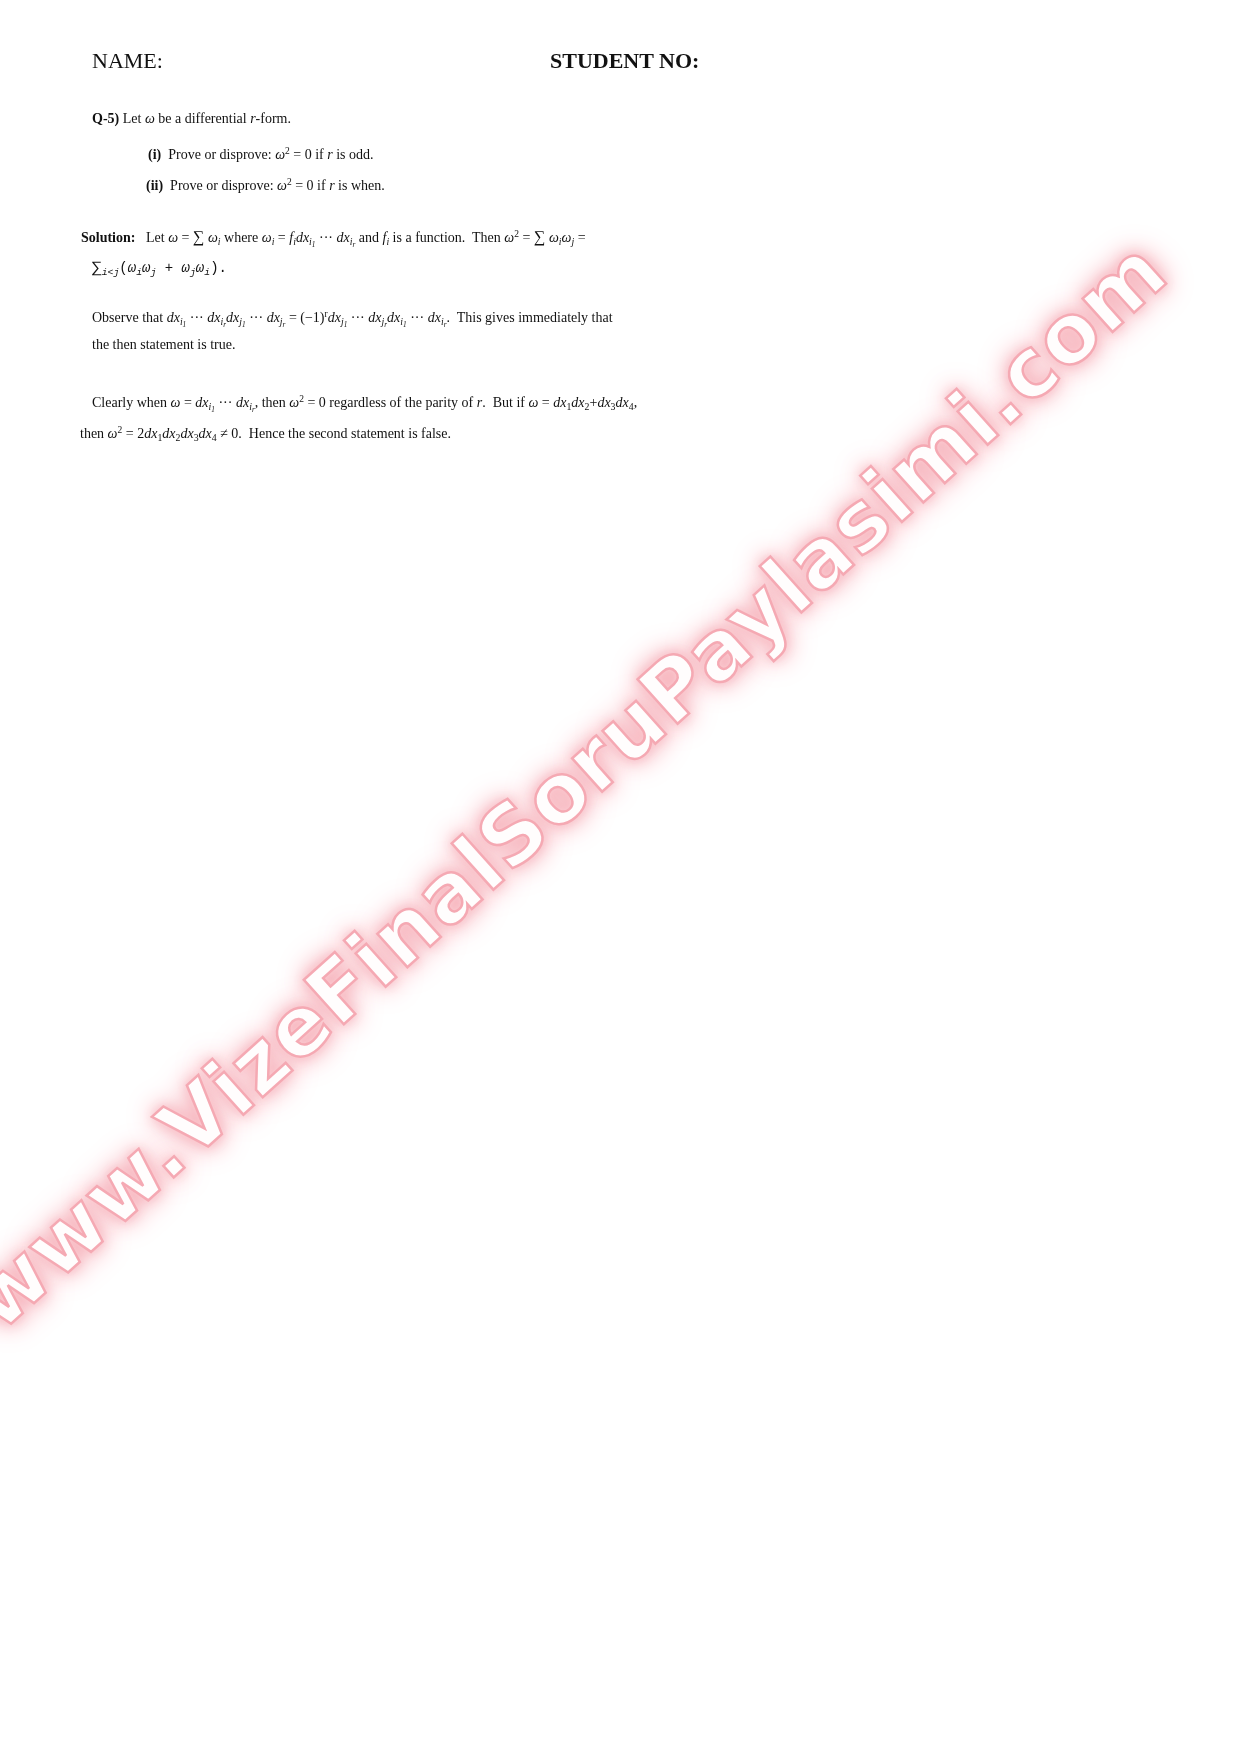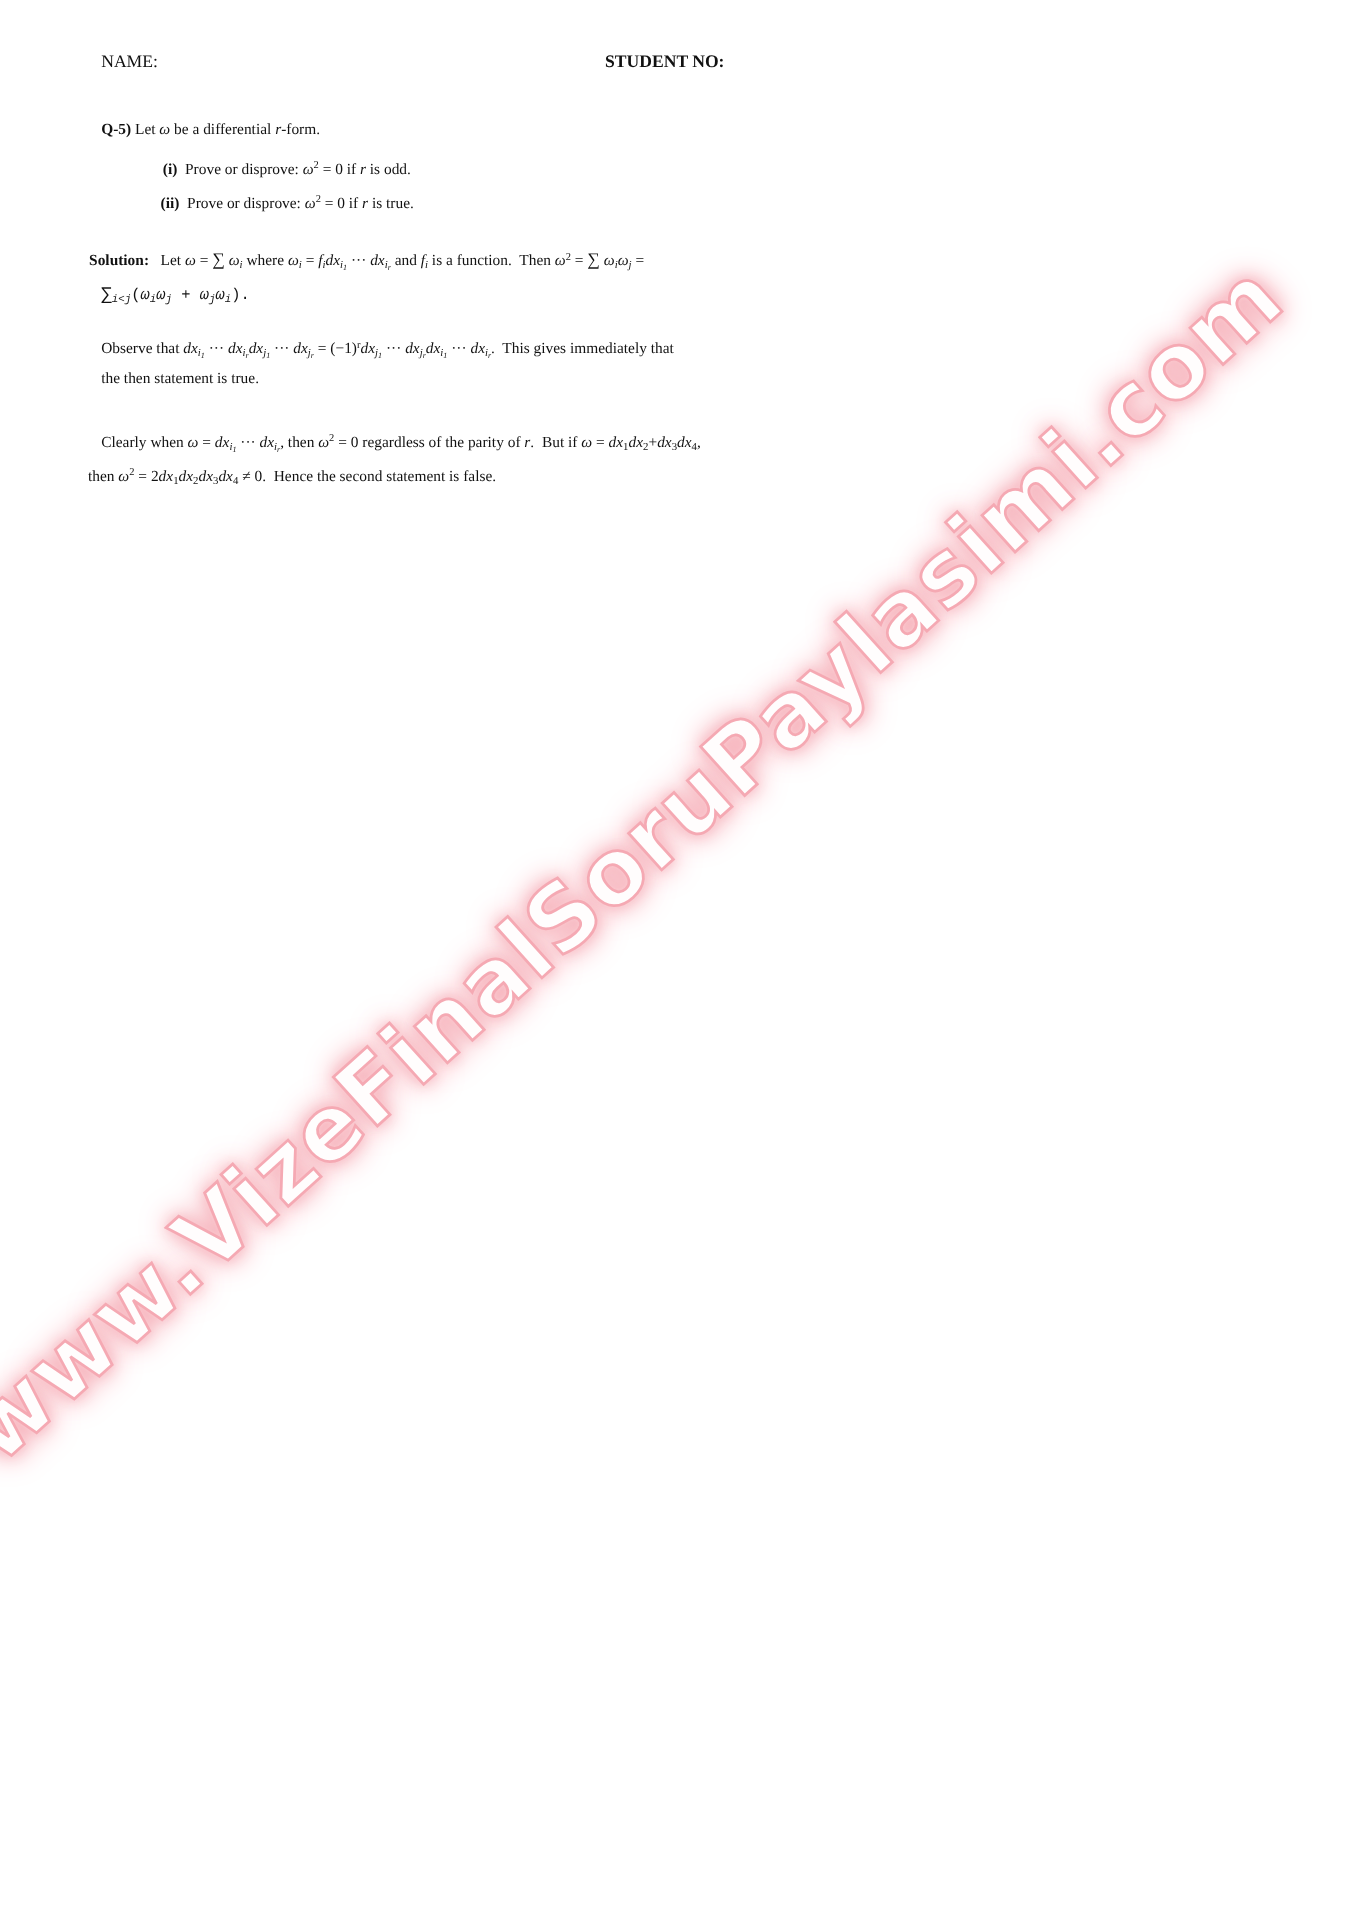--- a/index.html
+++ b/index.html
@@ -21,21 +21,21 @@
     font-weight:bold;
     font-size:82px;
     letter-spacing:1px;
     color:#fffdfd;
     -webkit-text-stroke:2.5px #f5a9b3;
     text-shadow:0 0 5px #fbd3d8,0 0 12px #f8bcc4,0 0 22px #f5a9b3,0 0 34px #f7b6bf;
     z-index:0;
   }
   
   .txt{position:absolute;z-index:1;}
-  .hdr{font-size:16px;}
+  .hdr{font-size:22px;}
   .line{font-size:14px;line-height:26px;white-space:pre;}
   
   .r-n{}
   .r-b{font-weight:bold;}
   .r-i{font-style:italic;}
   .r-sum{font-size:115%;}
   .r-sup{font-size:68%;vertical-align:0.55em;}
   .r-sub{font-style:italic;font-size:70%;vertical-align:-0.28em;}
   .r-ss{font-style:italic;font-size:52%;vertical-align:-0.62em;}
   .r-d{font-size:70%;vertical-align:-0.28em;}
@@ -57,21 +57,21 @@
 
 <div class="page">
 
   <div class="watermark">www.VizeFinalSoruPaylasimi.com</div>
 
   <span id="name-label" class="txt hdr">NAME:</span>
   <span id="studentno-label" class="txt hdr">STUDENT NO:</span>
 
   <div id="q-intro" class="txt line"><span class="r-b">Q-5)</span><span class="r-n"> Let </span><span class="r-i">ω</span><span class="r-n"> be a differential </span><span class="r-i">r</span><span class="r-n">-form.</span></div>
   <div id="q-item-i" class="txt line"><span class="r-b">(i)</span><span class="r-n">  Prove or disprove: </span><span class="r-i">ω</span><span class="r-sup">2</span><span class="r-n"> = 0 if </span><span class="r-i">r</span><span class="r-n"> is odd.</span></div>
-  <div id="q-item-ii" class="txt line"><span class="r-b">(ii)</span><span class="r-n">  Prove or disprove: </span><span class="r-i">ω</span><span class="r-sup">2</span><span class="r-n"> = 0 if </span><span class="r-i">r</span><span class="r-n"> is true.</span></div>
+  <div id="q-item-ii" class="txt line"><span class="r-b">(ii)</span><span class="r-n">  Prove or disprove: </span><span class="r-i">ω</span><span class="r-sup">2</span><span class="r-n"> = 0 if </span><span class="r-i">r</span><span class="r-n"> is when.</span></div>
 
   <div id="sol-1" class="txt line"><span class="r-b">Solution:</span><span class="r-n">   Let </span><span class="r-i">ω</span><span class="r-n"> = </span><span class="r-sum">∑</span><span class="r-n"> </span><span class="r-i">ω</span><span class="r-sub">i</span><span class="r-n"> where </span><span class="r-i">ω</span><span class="r-sub">i</span><span class="r-n"> = </span><span class="r-i">f</span><span class="r-sub">i</span><span class="r-i">dx</span><span class="r-sub">i</span><span class="r-ss">1</span><span class="r-n"> ··· </span><span class="r-i">dx</span><span class="r-sub">i</span><span class="r-ss">r</span><span class="r-n"> and </span><span class="r-i">f</span><span class="r-sub">i</span><span class="r-n"> is a function.  Then </span><span class="r-i">ω</span><span class="r-sup">2</span><span class="r-n"> = </span><span class="r-sum">∑</span><span class="r-n"> </span><span class="r-i">ω</span><span class="r-sub">i</span><span class="r-i">ω</span><span class="r-sub">j</span><span class="r-n"> =</span></div>
   <div id="sol-2" class="txt line"><span class="r-sum">∑</span><span class="r-sub">i&lt;j</span><span class="r-n">(</span><span class="r-i">ω</span><span class="r-sub">i</span><span class="r-i">ω</span><span class="r-sub">j</span><span class="r-n"> + </span><span class="r-i">ω</span><span class="r-sub">j</span><span class="r-i">ω</span><span class="r-sub">i</span><span class="r-n">).</span></div>
 
   <div id="obs-1" class="txt line"><span class="r-n">Observe that </span><span class="r-i">dx</span><span class="r-sub">i</span><span class="r-ss">1</span><span class="r-n"> ··· </span><span class="r-i">dx</span><span class="r-sub">i</span><span class="r-ss">r</span><span class="r-i">dx</span><span class="r-sub">j</span><span class="r-ss">1</span><span class="r-n"> ··· </span><span class="r-i">dx</span><span class="r-sub">j</span><span class="r-ss">r</span><span class="r-n"> = (−1)</span><span class="r-sup">r</span><span class="r-i">dx</span><span class="r-sub">j</span><span class="r-ss">1</span><span class="r-n"> ··· </span><span class="r-i">dx</span><span class="r-sub">j</span><span class="r-ss">r</span><span class="r-i">dx</span><span class="r-sub">i</span><span class="r-ss">1</span><span class="r-n"> ··· </span><span class="r-i">dx</span><span class="r-sub">i</span><span class="r-ss">r</span><span class="r-n">.  This gives immediately that</span></div>
   <div id="obs-2" class="txt line"><span class="r-n">the then statement is true.</span></div>
 
   <div id="clr-1" class="txt line"><span class="r-n">Clearly when </span><span class="r-i">ω</span><span class="r-n"> = </span><span class="r-i">dx</span><span class="r-sub">i</span><span class="r-ss">1</span><span class="r-n"> ··· </span><span class="r-i">dx</span><span class="r-sub">i</span><span class="r-ss">r</span><span class="r-n">, then </span><span class="r-i">ω</span><span class="r-sup">2</span><span class="r-n"> = 0 regardless of the parity of </span><span class="r-i">r</span><span class="r-n">.  But if </span><span class="r-i">ω</span><span class="r-n"> = </span><span class="r-i">dx</span><span class="r-d">1</span><span class="r-i">dx</span><span class="r-d">2</span><span class="r-n">+</span><span class="r-i">dx</span><span class="r-d">3</span><span class="r-i">dx</span><span class="r-d">4</span><span class="r-n">,</span></div>
   <div id="clr-2" class="txt line"><span class="r-n">then </span><span class="r-i">ω</span><span class="r-sup">2</span><span class="r-n"> = 2</span><span class="r-i">dx</span><span class="r-d">1</span><span class="r-i">dx</span><span class="r-d">2</span><span class="r-i">dx</span><span class="r-d">3</span><span class="r-i">dx</span><span class="r-d">4</span><span class="r-n"> ≠ 0.  Hence the second statement is false.</span></div>
 

